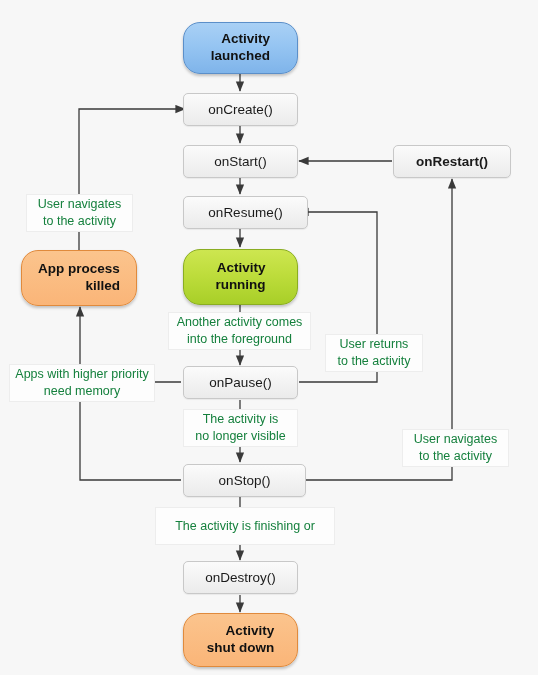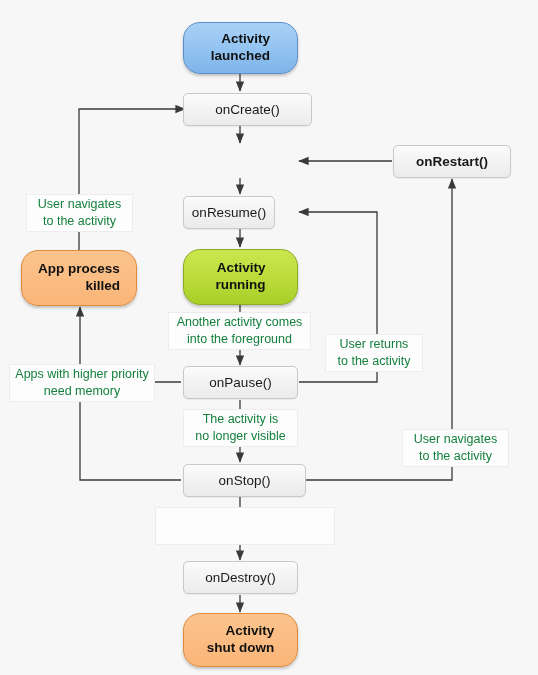--- a/index.html
+++ b/index.html
@@ -133,26 +133,29 @@
       <path d="M299,480 L452,480 L452,179" marker-end="url(#ah)"></path>
 
       <path d="M392,161 L299,161" marker-end="url(#ah)"></path>
     </g>
   </svg>
 
   <div class="node state state-blue" style="left:183px; top:22px; width:115px; height:52px;">
     <span class="lines"><span>Activity</span><br><span>launched</span></span>
   </div>
 
-  <div class="node method" style="left:183px; top:93px; width:129px; height:33px;">
+  <div class="node method" style="left:183px; top:93px; width:115px; height:33px;">
     <span>onCreate()</span>
   </div>
 
-
-  <div class="node method" style="left:183px; top:196px; width:92px; height:33px;">
+  <div class="node method" style="left:183px; top:145px; width:115px; height:33px;">
+    <span>onStart()</span>
+  </div>
+
+  <div class="node method" style="left:183px; top:196px; width:125px; height:33px;">
     <span>onResume()</span>
   </div>
 
   <div class="node state state-green" style="left:183px; top:249px; width:115px; height:56px;">
     <span class="lines"><span>Activity</span><br><span>running</span></span>
   </div>
 
   <div class="node method" style="left:183px; top:366px; width:115px; height:33px;">
     <span>onPause()</span>
   </div>
@@ -195,16 +198,16 @@
 
   <div class="note" style="left:183px; top:409px; width:115px; height:38px;">
     <span><span>The activity is</span><br><span>no longer visible</span></span>
   </div>
 
   <div class="note" style="left:402px; top:429px; width:107px; height:38px;">
     <span><span>User navigates</span><br><span>to the activity</span></span>
   </div>
 
   <div class="note" style="left:155px; top:507px; width:180px; height:38px;">
-    <span><br></span>
+    <span><span>The activity is finishing or</span><br></span>
   </div>
 
 </div>
 
 </body></html>

